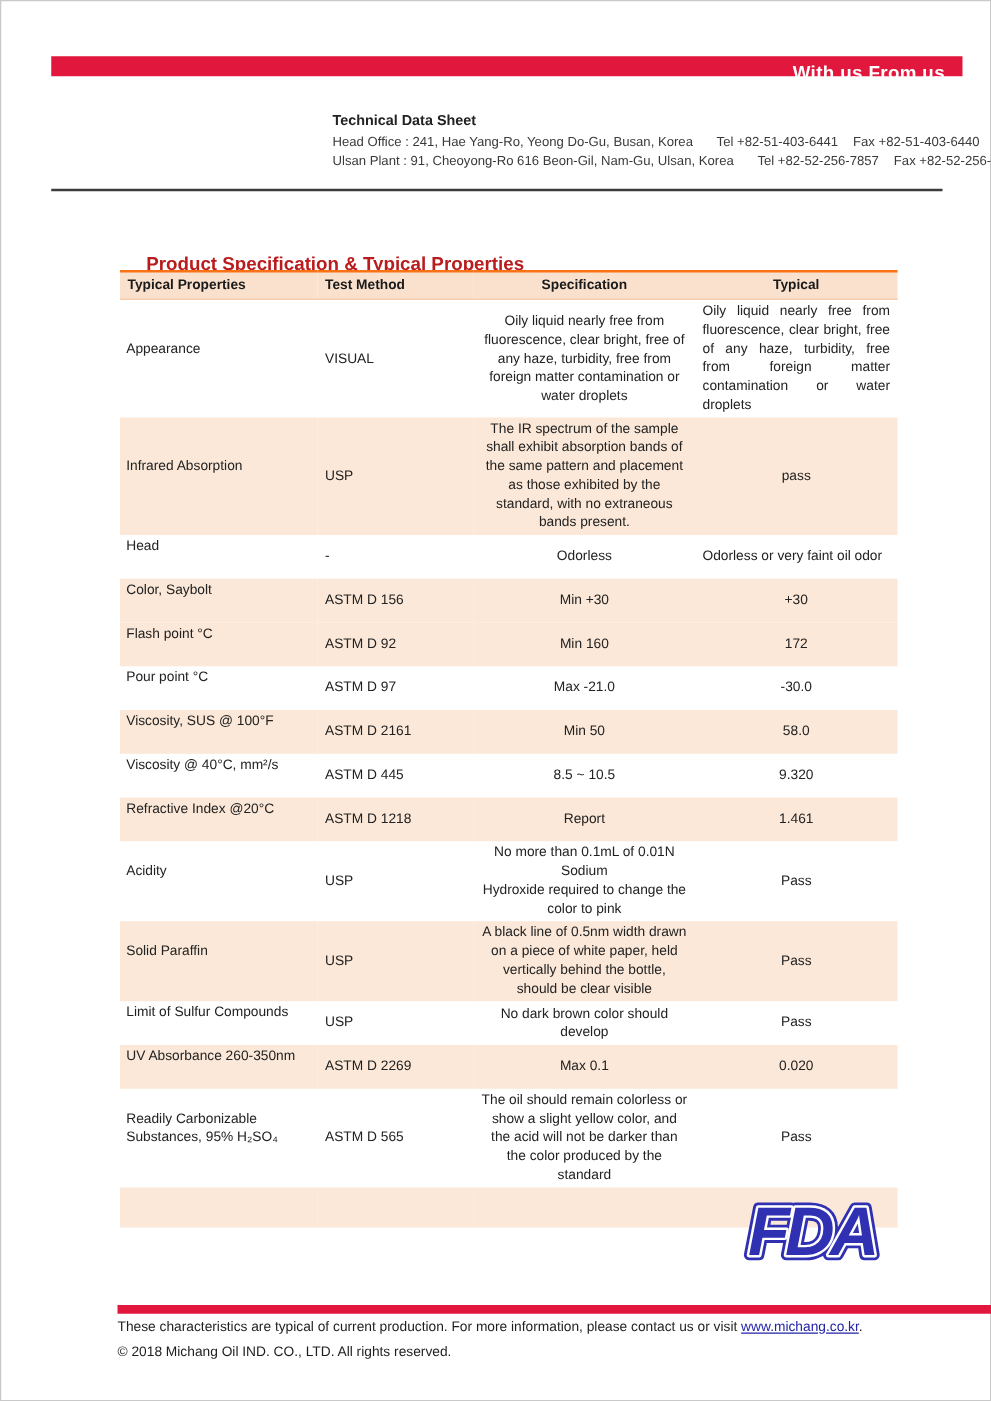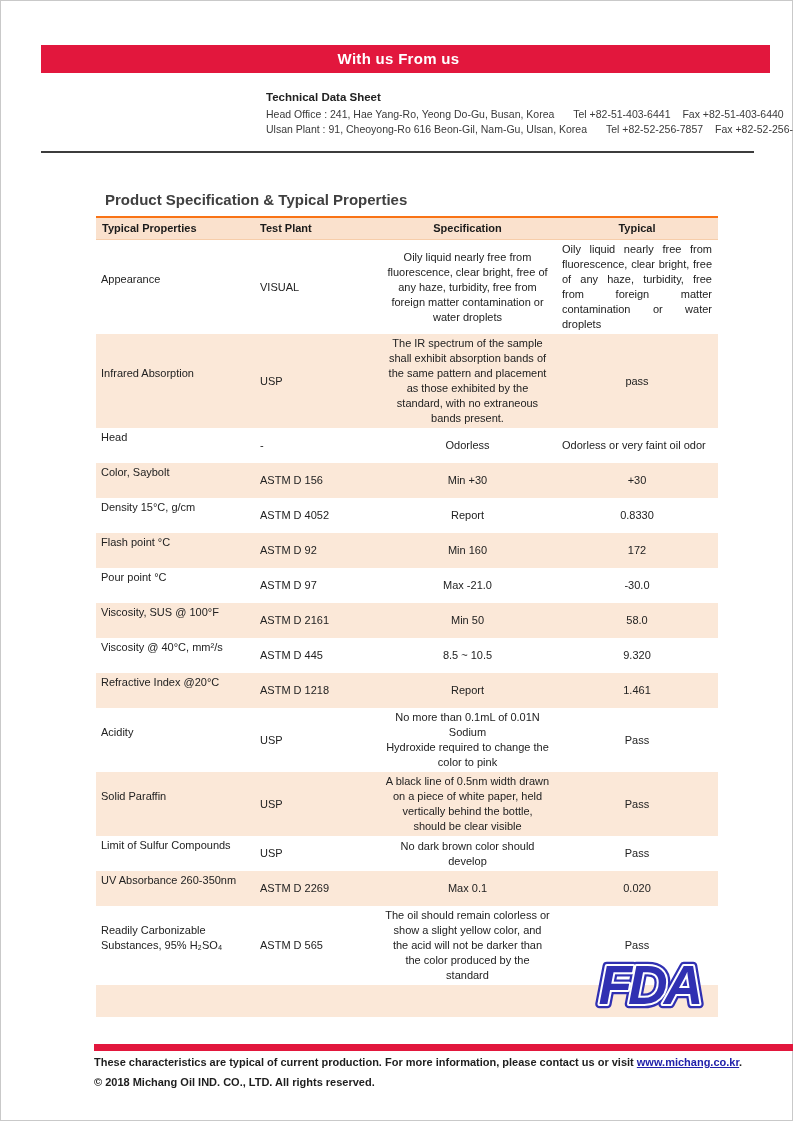--- a/index.html
+++ b/index.html
@@ -4,39 +4,39 @@
 <style>
   html,body{margin:0;padding:0;}
   body{
     width:793px;height:1121px;position:relative;background:#ffffff;
     font-family:"Liberation Sans", sans-serif;color:#1c1c1c;
   }
   .page{position:absolute;inset:0;border:1px solid #c9c9c9;background:#fff;box-sizing:border-box;}
 
   
   .top-bar{
-    position:absolute;left:40px;top:44px;width:729px;height:28px;
+    position:absolute;left:40px;top:44px;width:729px;height:16px;
     background:var(--accent-red,#e2173d);color:#fff;font-weight:bold;font-size:15px;
-    text-align:center;line-height:28px;padding-right:14px;box-sizing:border-box;
+    text-align:right;line-height:28px;padding-right:14px;box-sizing:border-box;
     letter-spacing:.3px;
   }
 
   
   .logo{position:absolute;left:40px;top:90px;display:flex;align-items:center;}
   .logo-mark{width:46px;height:50px;}
   .wordmark{font-size:31px;font-weight:800;letter-spacing:.5px;color:#272223;margin-left:9px;}
   .lh-info{position:absolute;left:265px;top:90px;}
   .doc-type{font-weight:bold;font-size:11.5px;color:#222;margin-bottom:4px;}
   .addr-line{font-size:10.5px;color:#3a3a3a;line-height:15px;white-space:nowrap;}
   .addr-line .tel{margin-left:16px;}
   .addr-line .fax{margin-left:9px;}
   .rule{position:absolute;left:40px;top:150px;width:713px;height:2px;background:#3c3c3c;}
 
   
-  .section-title{position:absolute;left:100px;top:186px;margin:4px;font-size:15px;font-weight:bold;color:#404040;}
+  .section-title{position:absolute;left:100px;top:186px;margin:16px;font-size:15px;font-weight:bold;color:#b91c1c;}
 
   
   .spec-table{
     position:absolute;left:95px;top:215px;width:622px;
     border-collapse:collapse;table-layout:fixed;font-size:11px;line-height:15px;color:#222;
   }
   .spec-table th{
     background:var(--header-peach,#fae1cd);
     border-top:2px solid #f97316;border-bottom:1px solid #f6cdaa;
     font-size:11px;font-weight:bold;padding:3px 6px;color:#1a1a1a;
@@ -58,21 +58,21 @@
     font-family:"Liberation Sans",sans-serif;font-weight:bold;font-style:italic;
     font-size:84px;letter-spacing:-6px;
   }
   .fda .l1{fill:none;stroke:var(--fda-blue,#3030b2);stroke-width:13;stroke-linejoin:round;}
   .fda .l2{fill:none;stroke:#ffffff;stroke-width:6;stroke-linejoin:round;}
   .fda .l3{fill:var(--fda-blue,#3030b2);}
 
   
   .footer-bar{position:absolute;left:93px;top:1043px;width:699px;height:7px;background:var(--accent-red,#e2173d);}
   .footer{position:absolute;left:93px;top:1053px;font-size:11px;color:#1e1e1e;}
-  .f-line{line-height:17px;margin-bottom:3px;font-weight:bold;}
+  .f-line{line-height:17px;margin-bottom:3px;}
   .f-link{color:var(--link-blue,#2222aa);text-decoration:underline;cursor:pointer;}
 </style>
 </head>
 <body>
 
 <div class="page">
 
   <div class="top-bar">
     <span>With us  From us</span>
   </div>
@@ -99,21 +99,21 @@
   <table class="spec-table">
     <colgroup>
       <col style="width:158px">
         <col style="width:125px">
         <col style="width:177px">
         <col style="width:162px">
     </colgroup>
     <thead>
       <tr>
         <th class="c-left">Typical Properties</th>
-        <th class="c-left">Test Plant</th>
+        <th class="c-left">Test Method</th>
         <th>Specification</th>
         <th>Typical</th>
       </tr>
     </thead>
     <tbody id="rows-body">
         <tr>
           <td class="cell-property a-left">Appearance</td>
           <td class="cell-method a-left">VISUAL</td>
           <td class="cell-spec a-justify">Oily liquid nearly free from fluorescence, clear bright, free of any haze, turbidity, free from foreign matter contamination or water droplets</td>
           <td class="cell-typical a-justify">Oily liquid nearly free from fluorescence, clear bright, free of any haze, turbidity, free from foreign matter contamination or water droplets</td>
@@ -128,26 +128,20 @@
           <td class="cell-property a-left">Head</td>
           <td class="cell-method a-left">-</td>
           <td class="cell-spec a-center">Odorless</td>
           <td class="cell-typical a-justify">Odorless or very faint oil odor</td>
         </tr>
         <tr class="shaded">
           <td class="cell-property a-left">Color, Saybolt</td>
           <td class="cell-method a-left">ASTM D 156</td>
           <td class="cell-spec a-center">Min +30</td>
           <td class="cell-typical a-center">+30</td>
-        </tr>
-        <tr>
-          <td class="cell-property a-left">Density  15°C, g/cm</td>
-          <td class="cell-method a-left">ASTM D 4052</td>
-          <td class="cell-spec a-center">Report</td>
-          <td class="cell-typical a-center">0.8330</td>
         </tr>
         <tr class="shaded">
           <td class="cell-property a-left">Flash point °C</td>
           <td class="cell-method a-left">ASTM D 92</td>
           <td class="cell-spec a-center">Min 160</td>
           <td class="cell-typical a-center">172</td>
         </tr>
         <tr>
           <td class="cell-property a-left">Pour point °C</td>
           <td class="cell-method a-left">ASTM D 97</td>

